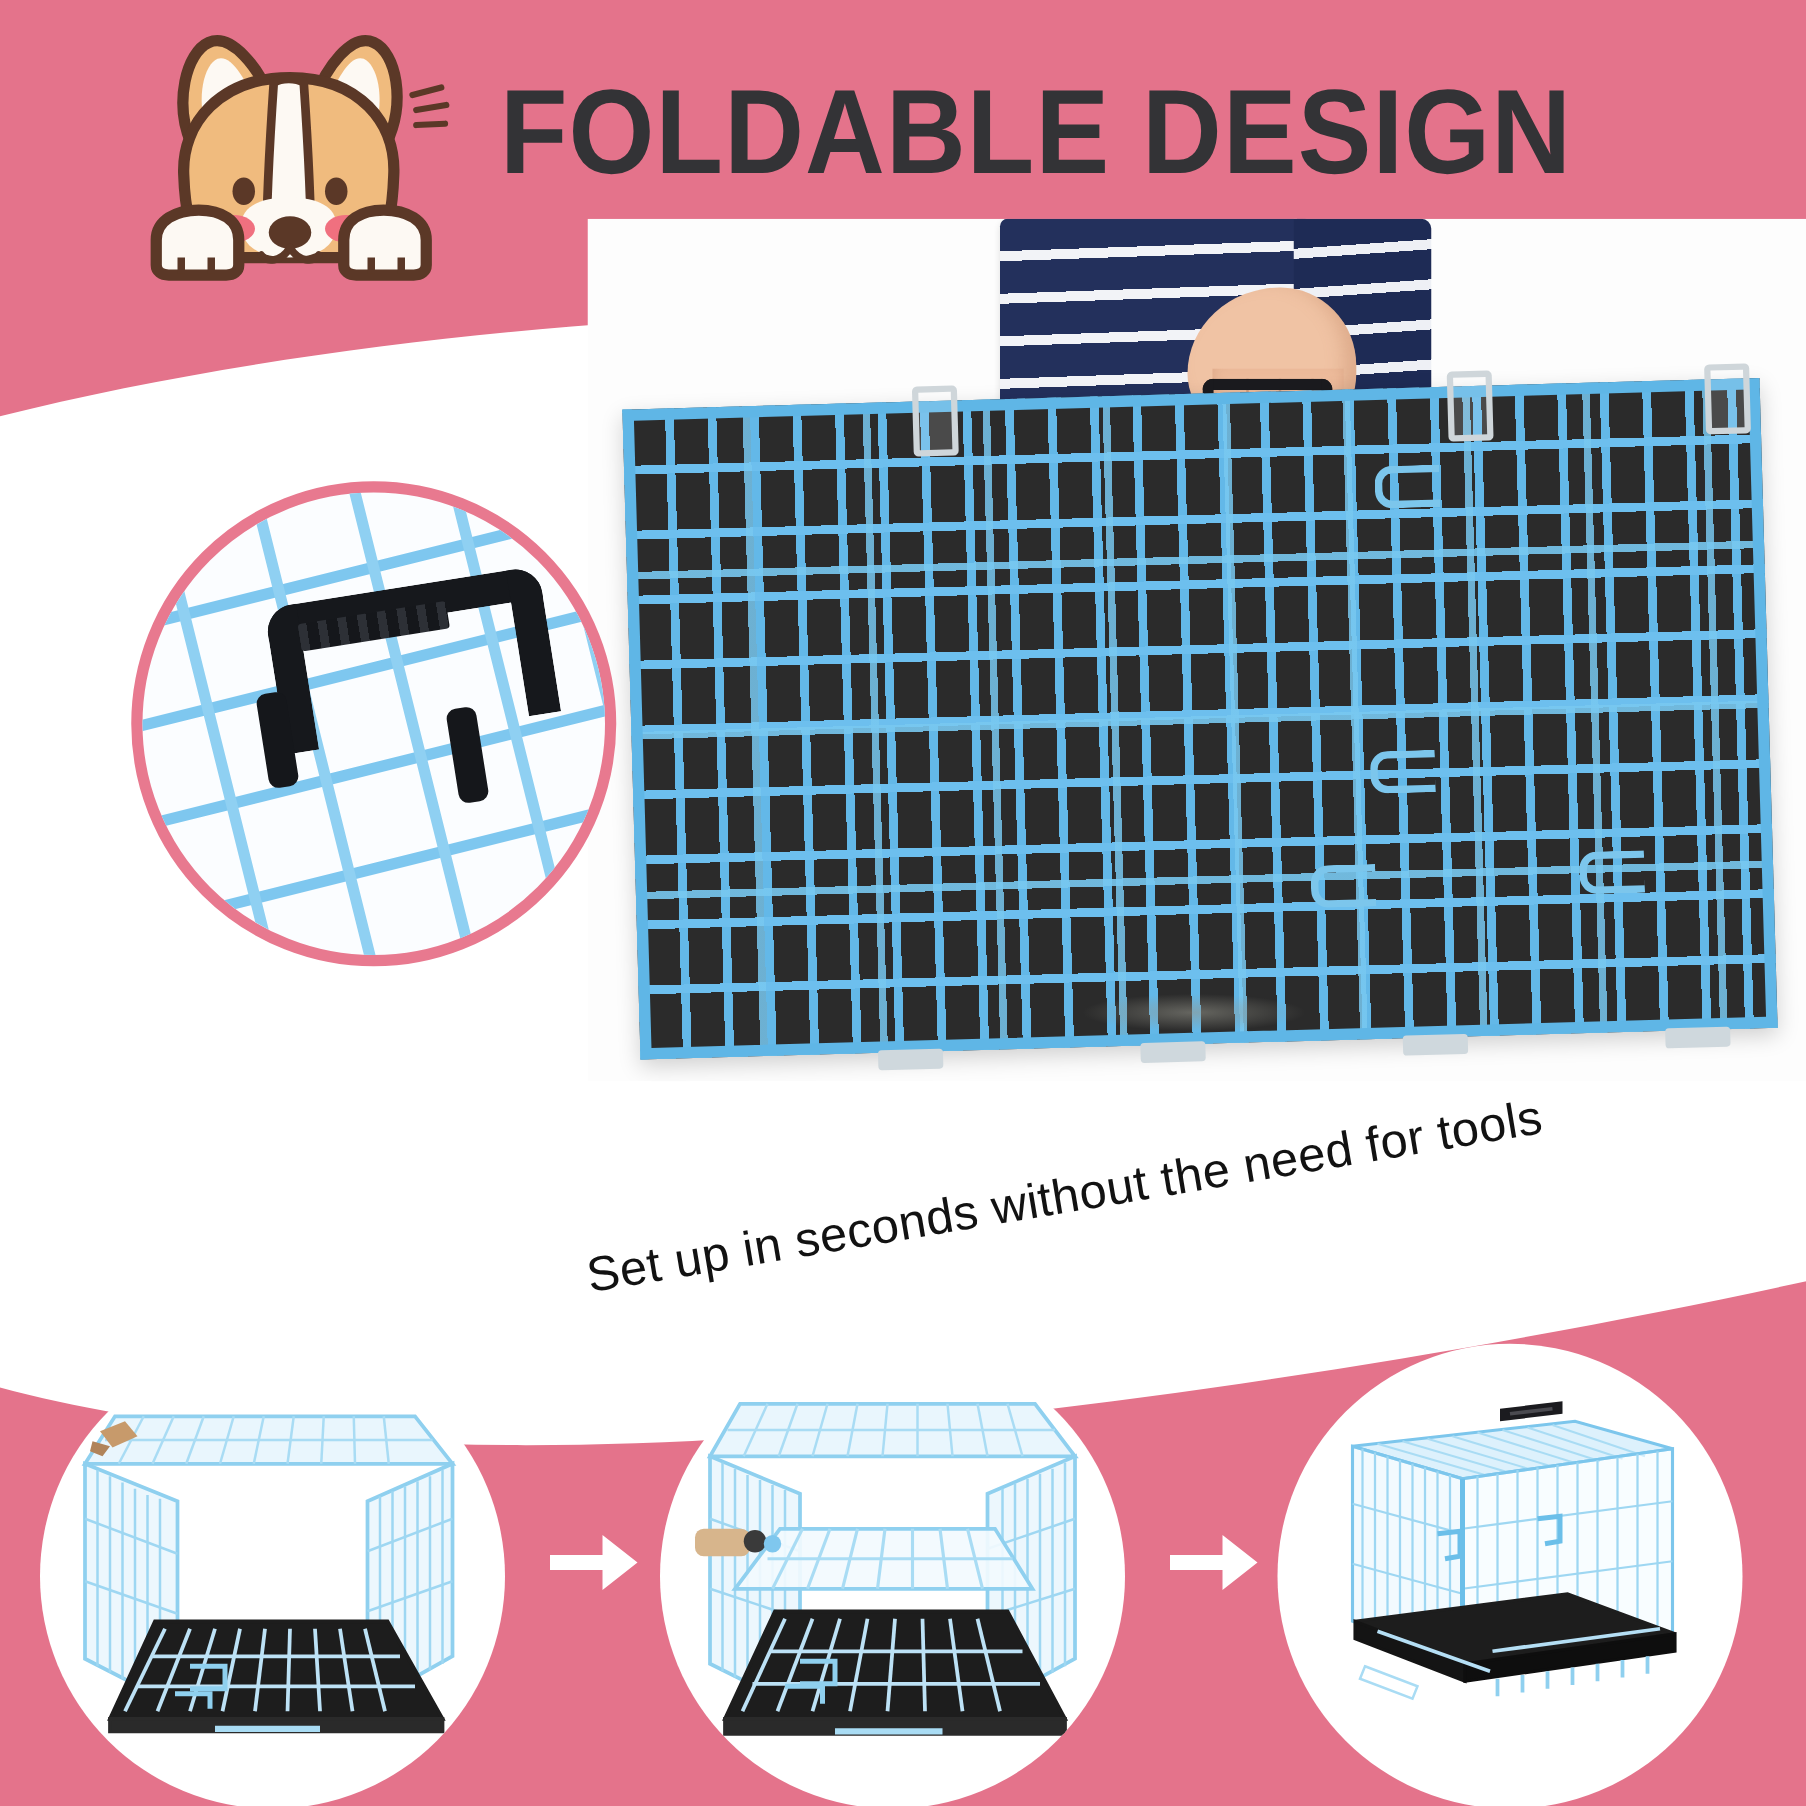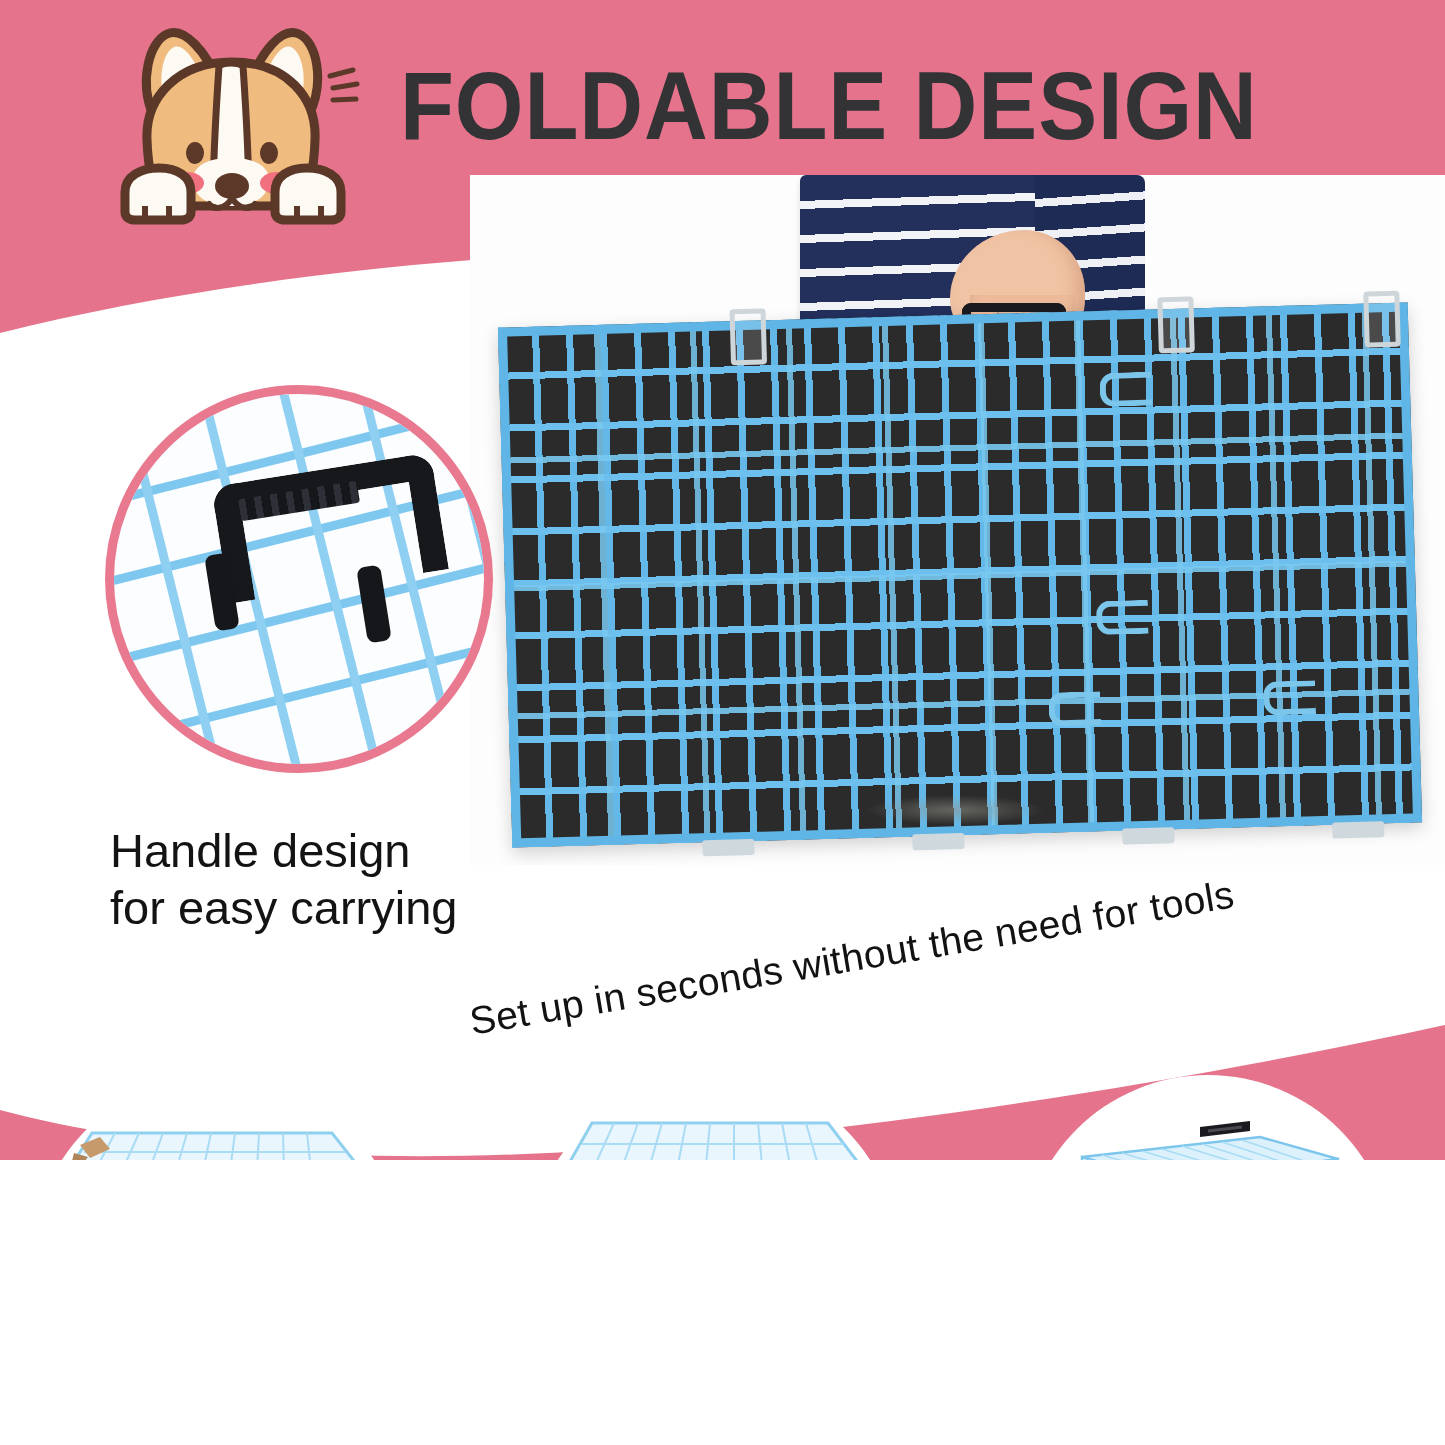--- a/index.html
+++ b/index.html
@@ -1,20 +1,20 @@
 <!DOCTYPE html>
 <html><head>
 <meta charset="utf-8">
 <style>
   html,body{margin:0;padding:0;background:#fff;}
   body{font-family:"Liberation Sans",sans-serif;}
 
   #page{
     position:relative;
-    width:1445px;height:1160px;
+    width:1445px;height:1445px;
     overflow:hidden;
     background:#e4738b;
   }
 
   
   #bg-svg{position:absolute;left:0;top:0;width:1445px;height:1445px;}
 
   
   #header-title{
     position:absolute;
@@ -302,24 +302,20 @@
       <div class="mesh-v" style="left:272px;"></div>
       <div class="mesh-v" style="left:350px;"></div>
       <div class="mesh-v" style="left:428px;"></div>
     </div>
     <div class="handle-body"></div>
     <div class="handle-grip-ridge"></div>
     <div class="handle-clip" style="left:96px;top:160px;"></div>
     <div class="handle-clip" style="left:248px;top:172px;"></div>
   </div>
 
-  <div id="handle-caption" class="nosel">
-    <div>Handle design</div>
-    <div>for easy carrying</div>
-  </div>
 
   <div id="setup-caption" class="nosel">Set up in seconds without the need for tools</div>
 
   <div id="step-1" class="step-circle">
     <svg class="cage-svg" viewBox="0 0 372 372">
       <g stroke="#8fd0ef" stroke-width="3" fill="none">
 
         <path d="M60,58 L300,58 L330,96 L36,96 Z" fill="#e9f6fd"></path>
         <g stroke="#a9dcf4" stroke-width="2">
           <line x1="83" y1="58" x2="63" y2="96"></line>

